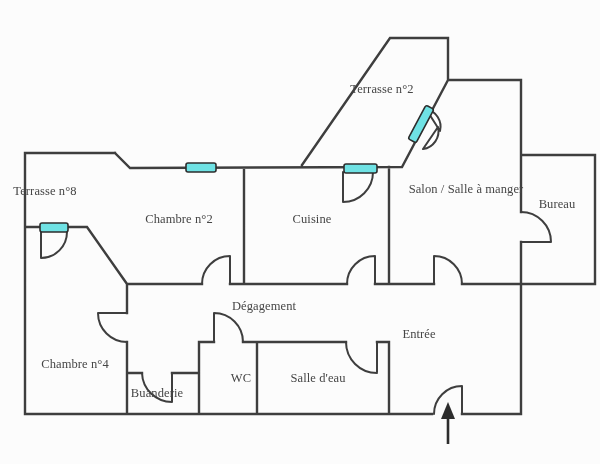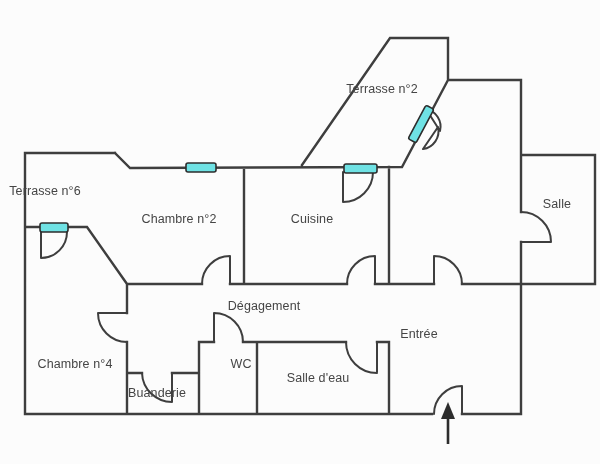--- a/index.html
+++ b/index.html
@@ -14,20 +14,21 @@
     position:absolute;left:0;top:0;width:600px;height:464px;
   }
   svg{position:absolute;left:0;top:0;}
   .room-label{
     position:absolute;
     transform:translate(-50%,-50%);
     font-size:12.5px;
     color:#454545;
     white-space:nowrap;
     letter-spacing:0.1px;
+    font-family:Liberation Serif, serif;
   }
 </style>
 </head>
 <body>
 
 <div class="plan">
 
   <svg width="600" height="464" viewBox="0 0 600 464">
 
     <g stroke="#3e3e3e" stroke-width="2.4" fill="none" stroke-linecap="square" stroke-linejoin="miter">
@@ -82,25 +83,26 @@
       <rect x="344" y="164" width="33" height="9" rx="2"></rect>
       <rect x="402" y="119.5" width="38" height="9" rx="2" transform="rotate(-62 421 124)"></rect>
     </g>
 
     <g>
       <path d="M448,419 L448,444" stroke="#2d2d2d" stroke-width="2.6" fill="none"></path>
       <polygon points="448,402 441,419 455,419" fill="#2d2d2d"></polygon>
     </g>
   </svg>
 
-  <div class="room-label" style="left:45px;top:191px">Terrasse n°6</div>
+  <div class="room-label" style="left:45px;top:191px">Terrasse n°8</div>
   <div class="room-label" style="left:382px;top:89px">Terrasse n°2</div>
   <div class="room-label" style="left:179px;top:219px">Chambre n°2</div>
   <div class="room-label" style="left:312px;top:219px">Cuisine</div>
-  <div class="room-label" style="left:557px;top:204px">Salle</div>
+  <div class="room-label" style="left:466px;top:189px">Salon / Salle à manger</div>
+  <div class="room-label" style="left:557px;top:204px">Bureau</div>
   <div class="room-label" style="left:75px;top:364px">Chambre n°4</div>
   <div class="room-label" style="left:264px;top:306px">Dégagement</div>
   <div class="room-label" style="left:419px;top:334px">Entrée</div>
   <div class="room-label" style="left:157px;top:393px">Buanderie</div>
-  <div class="room-label" style="left:241px;top:364px">WC</div>
+  <div class="room-label" style="left:241px;top:378px">WC</div>
   <div class="room-label" style="left:318px;top:378px">Salle d'eau</div>
 
 </div>
 
 </body></html>

